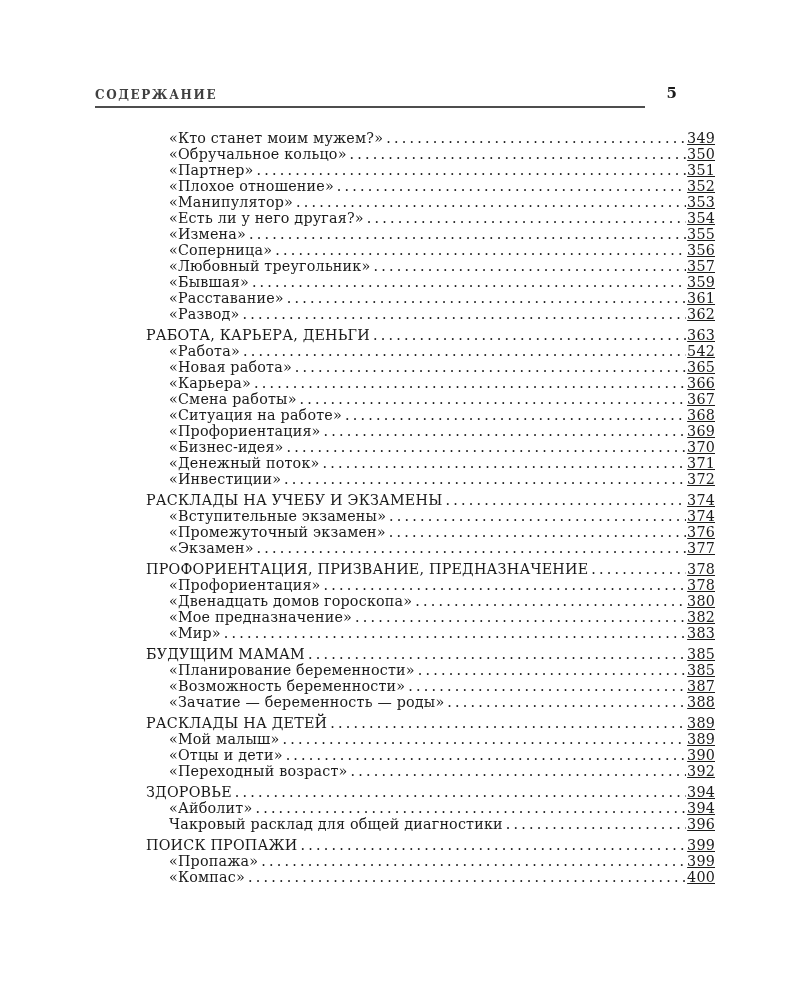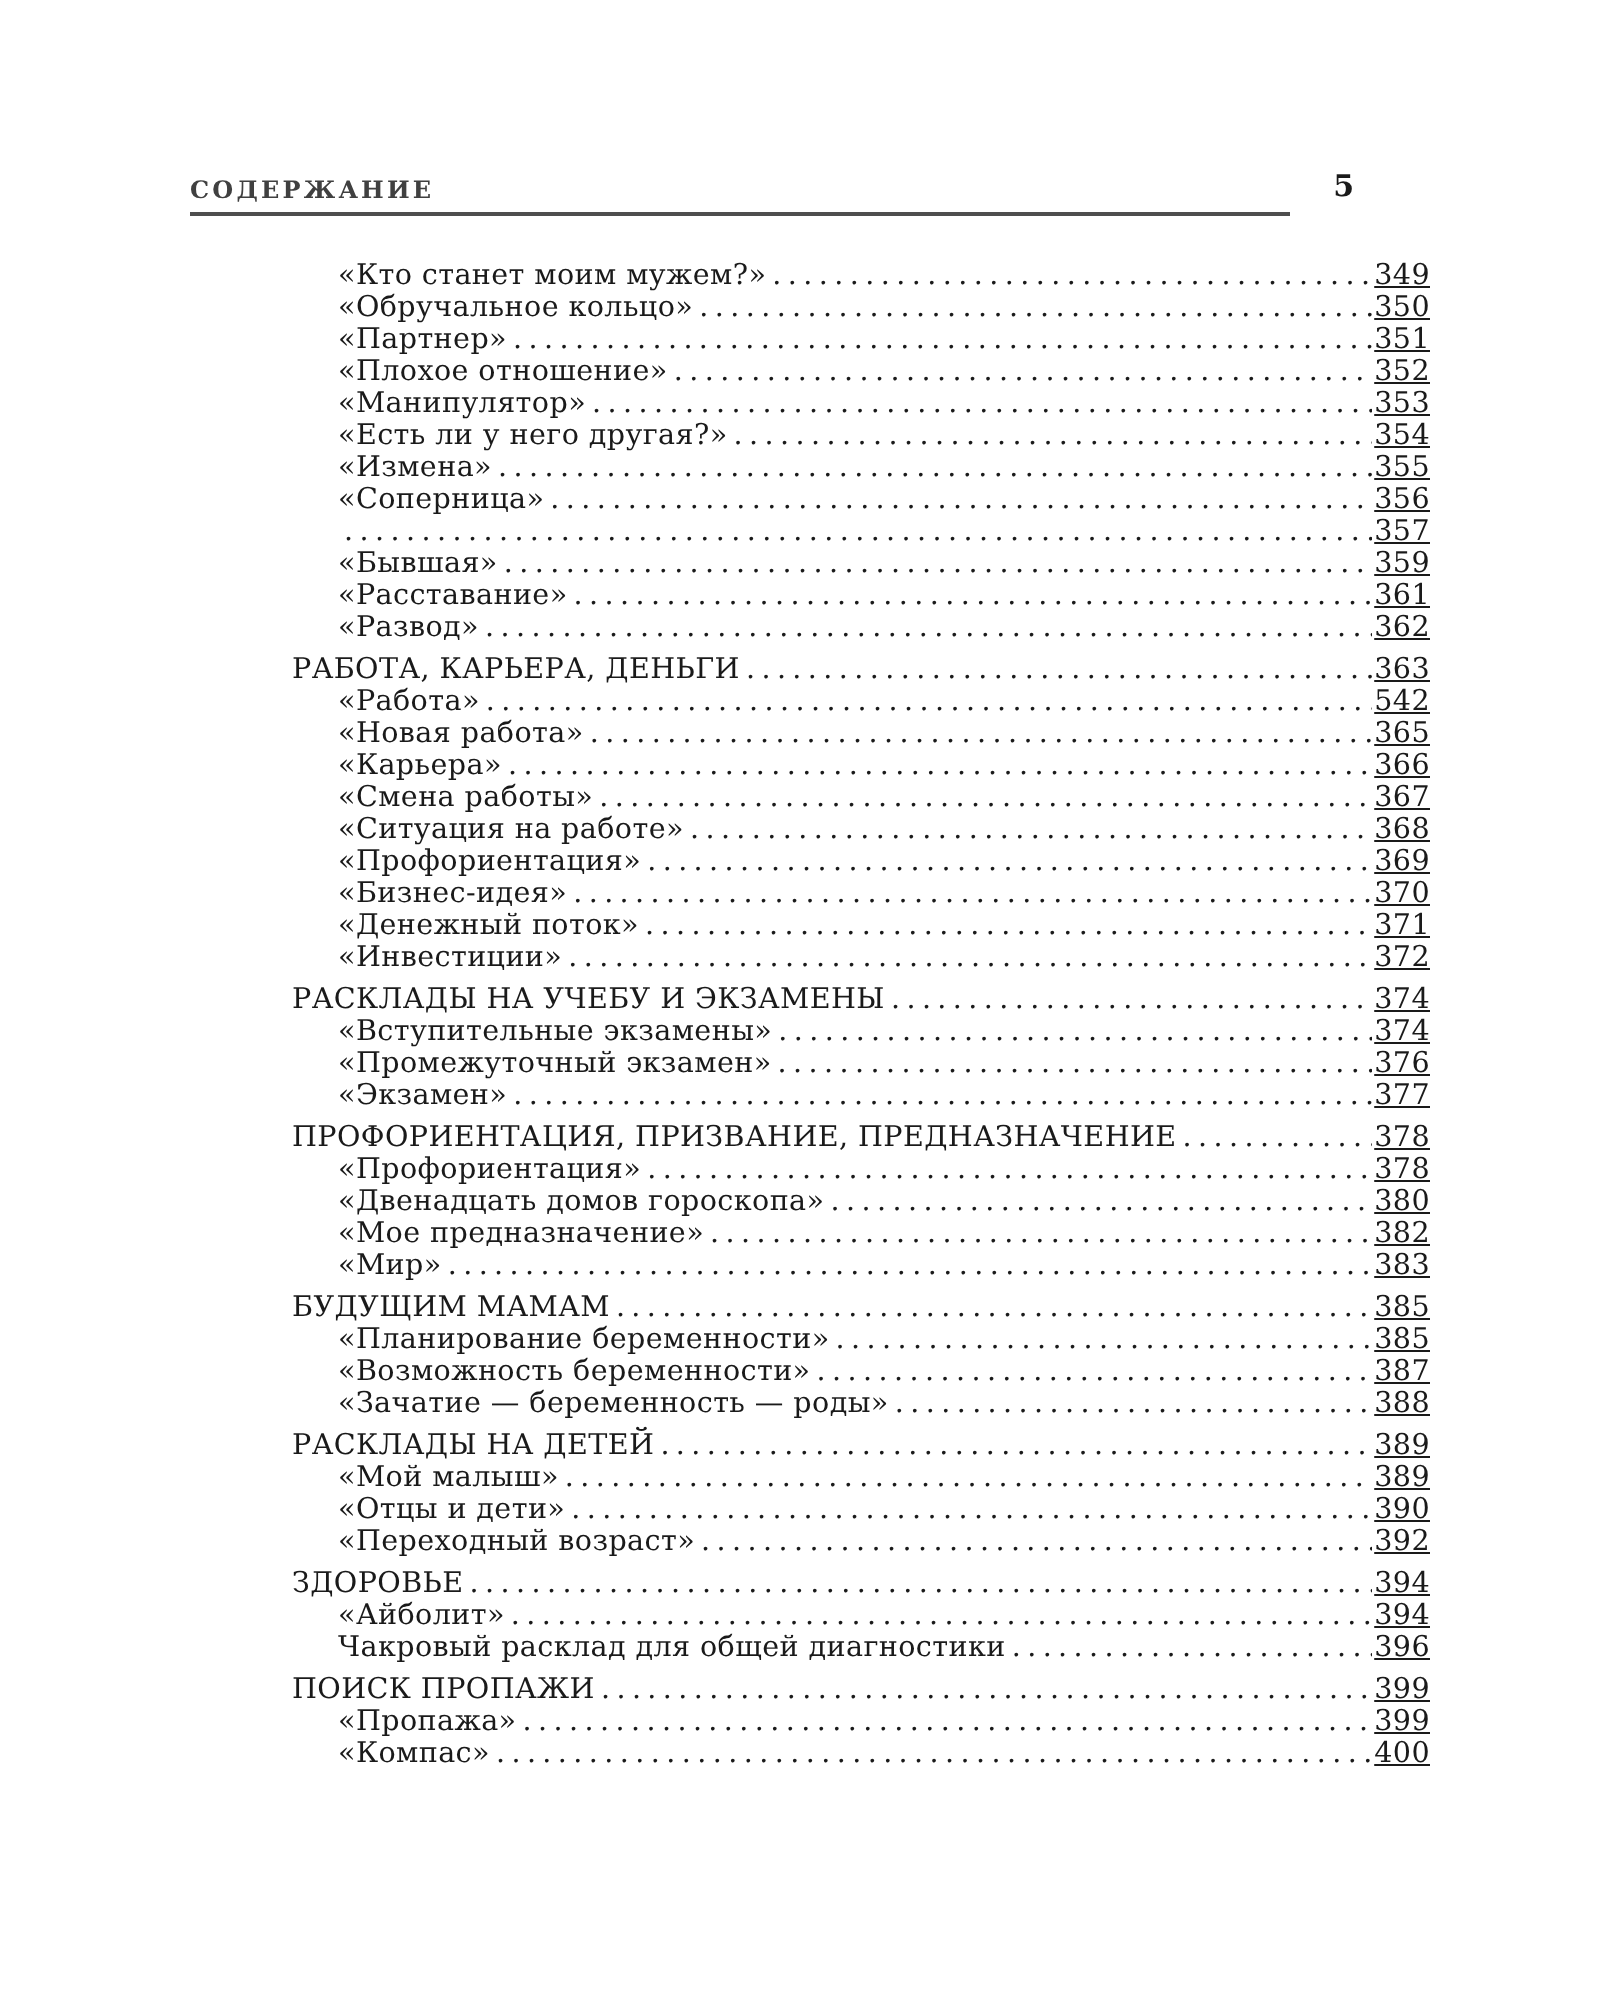--- a/index.html
+++ b/index.html
@@ -121,20 +121,21 @@
         <span class="toc-label">«Измена»</span>
         <span class="leader">............................................................................................................................................</span>
         <span class="toc-page">355</span>
       </div>
       <div class="toc-row sub">
         <span class="toc-label">«Соперница»</span>
         <span class="leader">............................................................................................................................................</span>
         <span class="toc-page">356</span>
       </div>
       <div class="toc-row sub">
+        <span class="toc-label">«Любовный треугольник»</span>
         <span class="leader">............................................................................................................................................</span>
         <span class="toc-page">357</span>
       </div>
       <div class="toc-row sub">
         <span class="toc-label">«Бывшая»</span>
         <span class="leader">............................................................................................................................................</span>
         <span class="toc-page">359</span>
       </div>
       <div class="toc-row sub">
         <span class="toc-label">«Расставание»</span>

